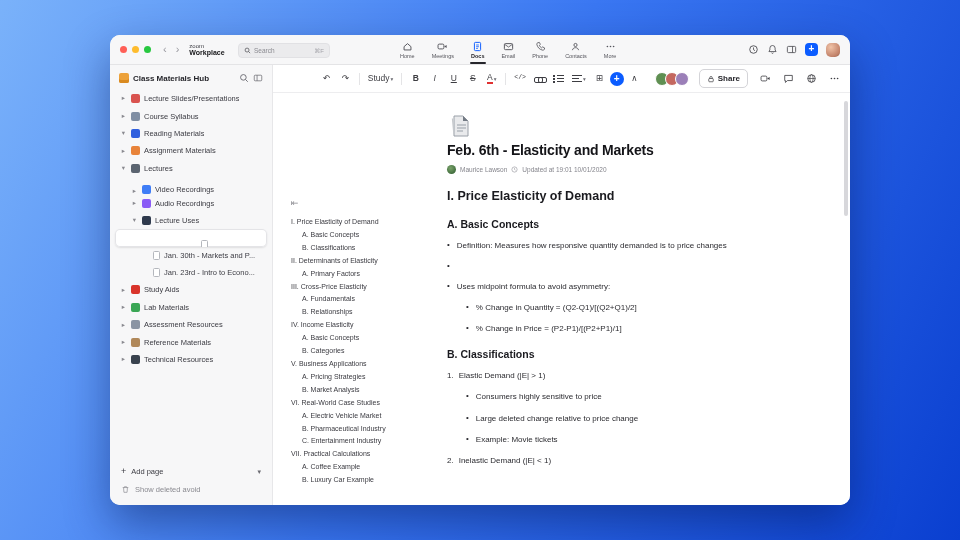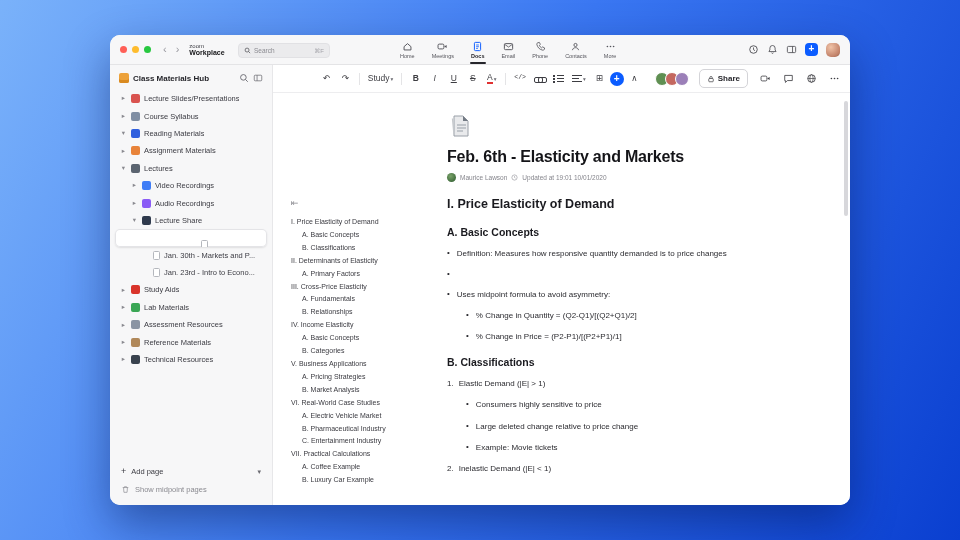--- a/index.html
+++ b/index.html
@@ -117,21 +117,21 @@
 
   .content{flex:1;display:flex;min-height:0;position:relative}
   .toc{width:158px;flex:0 0 auto;padding:106px 6px 0 18px;overflow:hidden}
   .toc-collapse{color:#8a8a90;font-size:9px;line-height:1;margin-bottom:8px}
   .toc-item{font-size:7px;color:#3a3a40;line-height:12.9px;white-space:nowrap;overflow:hidden;
             text-overflow:ellipsis}
   .toc-item.lvl1{padding-left:11px}
   .doc{flex:1;min-width:0;padding:20px 28px 0 16px;overflow:hidden}
   .doc-icon{width:26px;height:26px}
   .doc-icon svg{width:26px;height:26px;display:block}
-  .doc-title{font-size:16px;font-weight:700;color:#141418;letter-spacing:-.2px;margin:9px 0 7px}
+  .doc-title{font-size:14px;font-weight:700;color:#141418;letter-spacing:-.2px;margin:3px 0 7px}
   .byline{display:flex;align-items:center;gap:4px;font-size:6.5px;color:#85858c;margin-bottom:15px}
   .byline .bav{width:9px;height:9px;border-radius:50%;
         background:radial-gradient(circle at 40% 35%,#7aa36a,#3f6b3c 75%)}
   .byline .clock{width:7px;height:7px;color:#9a9aa0}
   .byline .clock svg{width:7px;height:7px;display:block}
   .doc-h2{font-size:12.5px;font-weight:700;color:#1a1a1f;margin:8px 0 13px}
   .doc-h3{font-size:10.5px;font-weight:700;color:#1a1a1f;margin:15px 0 11px}
   .doc-bullet{display:flex;gap:7px;font-size:8px;color:#2b2b30;margin-bottom:11.5px;line-height:1.2}
   .doc-bullet .dot{line-height:1;font-size:8px}
   .doc-bullet.lvl1{padding-left:19px}
@@ -293,34 +293,34 @@
           <div class="sb-item" style="padding-left: 5px;">
             <span class="sb-chev">▸</span>
             <span class="sb-ico" style="background: rgb(232, 131, 58);"></span>
             <span class="sb-label">Assignment Materials</span>
           </div>
           <div class="sb-item" style="padding-left: 5px;">
             <span class="sb-chev">▾</span>
             <span class="sb-ico" style="background: rgb(91, 100, 112);"></span>
             <span class="sb-label">Lectures</span>
           </div>
-          <div class="sb-item" style="padding-left: 16px;">
+          <div class="sb-item" style="padding-left: 16px; align-items: flex-end;">
             <span class="sb-chev">▸</span>
             <span class="sb-ico" style="background: rgb(63, 125, 246);"></span>
             <span class="sb-label">Video Recordings</span>
           </div>
           <div class="sb-item" style="padding-left: 16px;">
             <span class="sb-chev">▸</span>
             <span class="sb-ico" style="background: rgb(139, 92, 246);"></span>
             <span class="sb-label">Audio Recordings</span>
           </div>
           <div class="sb-item" style="padding-left: 16px;">
             <span class="sb-chev">▾</span>
             <span class="sb-ico" style="background: rgb(47, 58, 77);"></span>
-            <span class="sb-label">Lecture Share</span>
+            <span class="sb-label">Lecture Uses</span>
           </div>
           <div class="sb-item selected" style="padding-left: 27px; flex-direction: column;">
             <span class="sb-chev ghost">▸</span>
             <span class="sb-ico page"></span>
             <span class="sb-label">Feb. 6th - Elasticity and M...</span>
           </div>
           <div class="sb-item" style="padding-left: 27px;">
             <span class="sb-chev ghost">▸</span>
             <span class="sb-ico page"></span>
             <span class="sb-label">Jan. 30th - Markets and P...</span>
@@ -359,21 +359,21 @@
       <div class="sb-foot">
         <div class="row">
           <span class="plus">+</span>
           <span>Add page</span>
           <span class="caret">▾</span>
         </div>
         <div class="row muted">
           <svg viewBox="0 0 16 16">
               <path d="M3 4.5h10M6.2 4.5V3h3.6v1.5M4.5 4.5l.7 8.5h5.6l.7-8.5" fill="none" stroke="currentColor" stroke-width="1.2"></path>
             </svg>
-          <span>Show midpoint pages</span>
+          <span>Show deleted avoid</span>
         </div>
       </div>
     </div>
 
     <div class="main">
 
       <div class="ed-toolbar">
         <div class="fmt-group">
             <div class="tb-btn">
               <span class="tb-glyph">↶</span>

